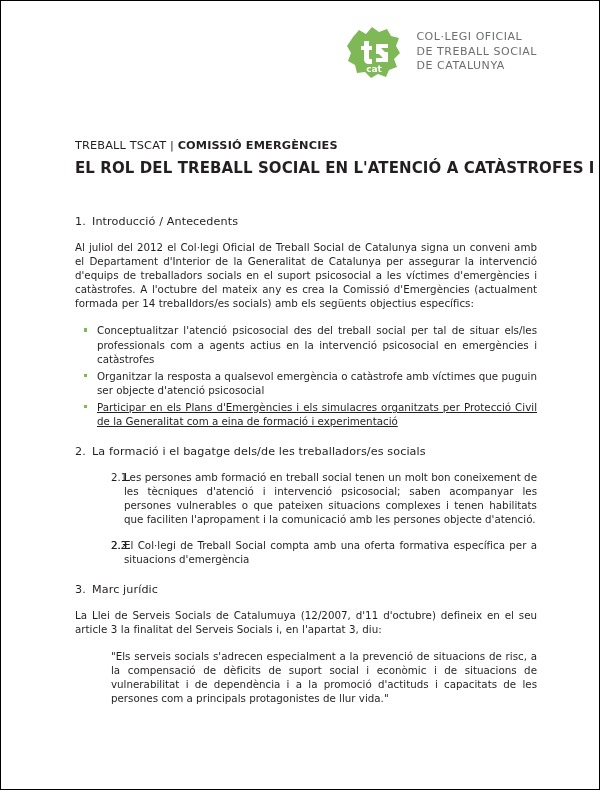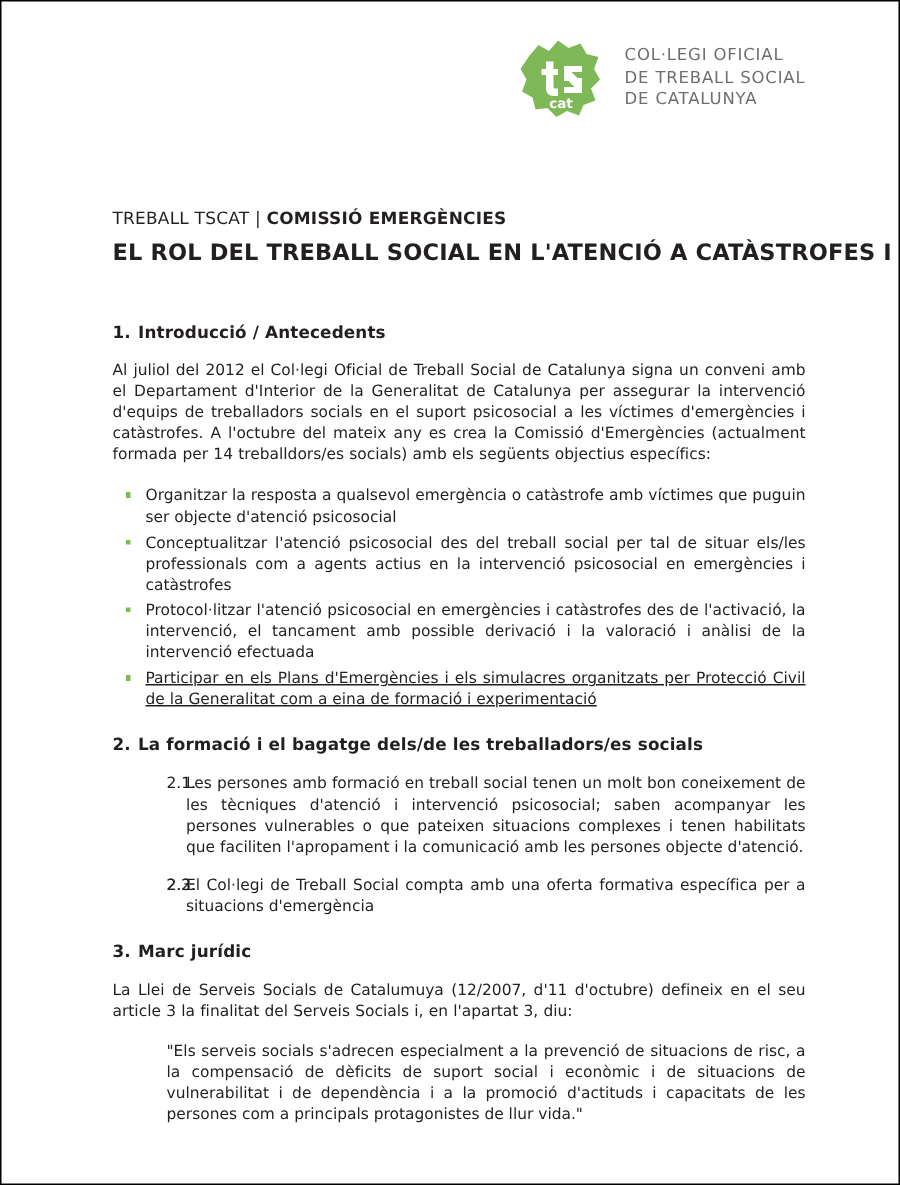--- a/index.html
+++ b/index.html
@@ -74,21 +74,21 @@
   
   .content {
     position: absolute;
     left: 74px;
     top: 214px;
     width: 462px;
     color: #231f20;
   }
   h2.sec {
     font-size: 11.2px;
-    font-weight: bold;
+    font-weight: normal;
     margin: 0 0 12px 0;
     padding: 0;
     letter-spacing: 0.1px;
   }
   h2.sec .num { display: inline-block; width: 17px; }
   p.para {
     font-size: 10.3px;
     line-height: 14.1px;
     text-align: justify;
     margin: 0 0 13px 0;
@@ -182,23 +182,22 @@
     <div class="kicker"><span>TREBALL TSCAT | </span><span class="bold">COMISSIÓ EMERGÈNCIES</span></div>
     <div class="maintitle">EL ROL DEL TREBALL SOCIAL EN L'ATENCIÓ A CATÀSTROFES I EMERGÈNCIES</div>
   </div>
 
   <div class="content">
 
     <div class="sec-block">
       <h2 class="sec"><span class="num">1.</span><span>Introducció / Antecedents</span></h2>
       <p class="para">Al juliol del 2012 el Col·legi Oficial de Treball Social de Catalunya signa un conveni amb el Departament d'Interior de la Generalitat de Catalunya per assegurar la intervenció d'equips de treballadors socials en el suport psicosocial a les víctimes d'emergències i catàstrofes. A l'octubre del mateix any es crea la Comissió d'Emergències (actualment formada per 14 treballdors/es socials) amb els següents objectius específics:</p>
       <ul class="bullets">
+        <li><span class="sq"></span><span>Conceptualitzar l'atenció psicosocial des del treball social per tal de situar els/les professionals com a agents actius en la intervenció psicosocial en emergències i catàstrofes</span></li>
         <li><span class="sq"></span><span>Organitzar la resposta a qualsevol emergència o catàstrofe amb víctimes que puguin ser objecte d'atenció psicosocial</span></li>
-        <li><span class="sq"></span><span>Conceptualitzar l'atenció psicosocial des del treball social per tal de situar els/les professionals com a agents actius en la intervenció psicosocial en emergències i catàstrofes</span></li>
-        <li><span class="sq"></span><span>Protocol·litzar l'atenció psicosocial en emergències i catàstrofes des de l'activació, la intervenció, el tancament amb possible derivació i la valoració i anàlisi de la intervenció efectuada</span></li>
         <li><span class="sq"></span><span>Participar en els Plans d'Emergències i els simulacres organitzats per Protecció Civil de la Generalitat com a eina de formació i experimentació</span></li>
       </ul>
     </div>
 
     <div class="sec-block">
       <h2 class="sec"><span class="num">2.</span><span>La formació i el bagatge dels/de les treballadors/es socials</span></h2>
       <ol class="sublist">
         <li><span class="idx">2.1.</span><span>Les persones amb formació en treball social tenen un molt bon coneixement de les tècniques d'atenció i intervenció psicosocial; saben acompanyar les persones vulnerables o que pateixen situacions complexes i tenen habilitats que faciliten l'apropament i la comunicació amb les persones objecte d'atenció.</span></li>
         <li><span class="idx">2.2.</span></li>
         <li><span class="idx">2.3.</span><span>El Col·legi de Treball Social compta amb una oferta formativa específica per a situacions d'emergència</span></li>

